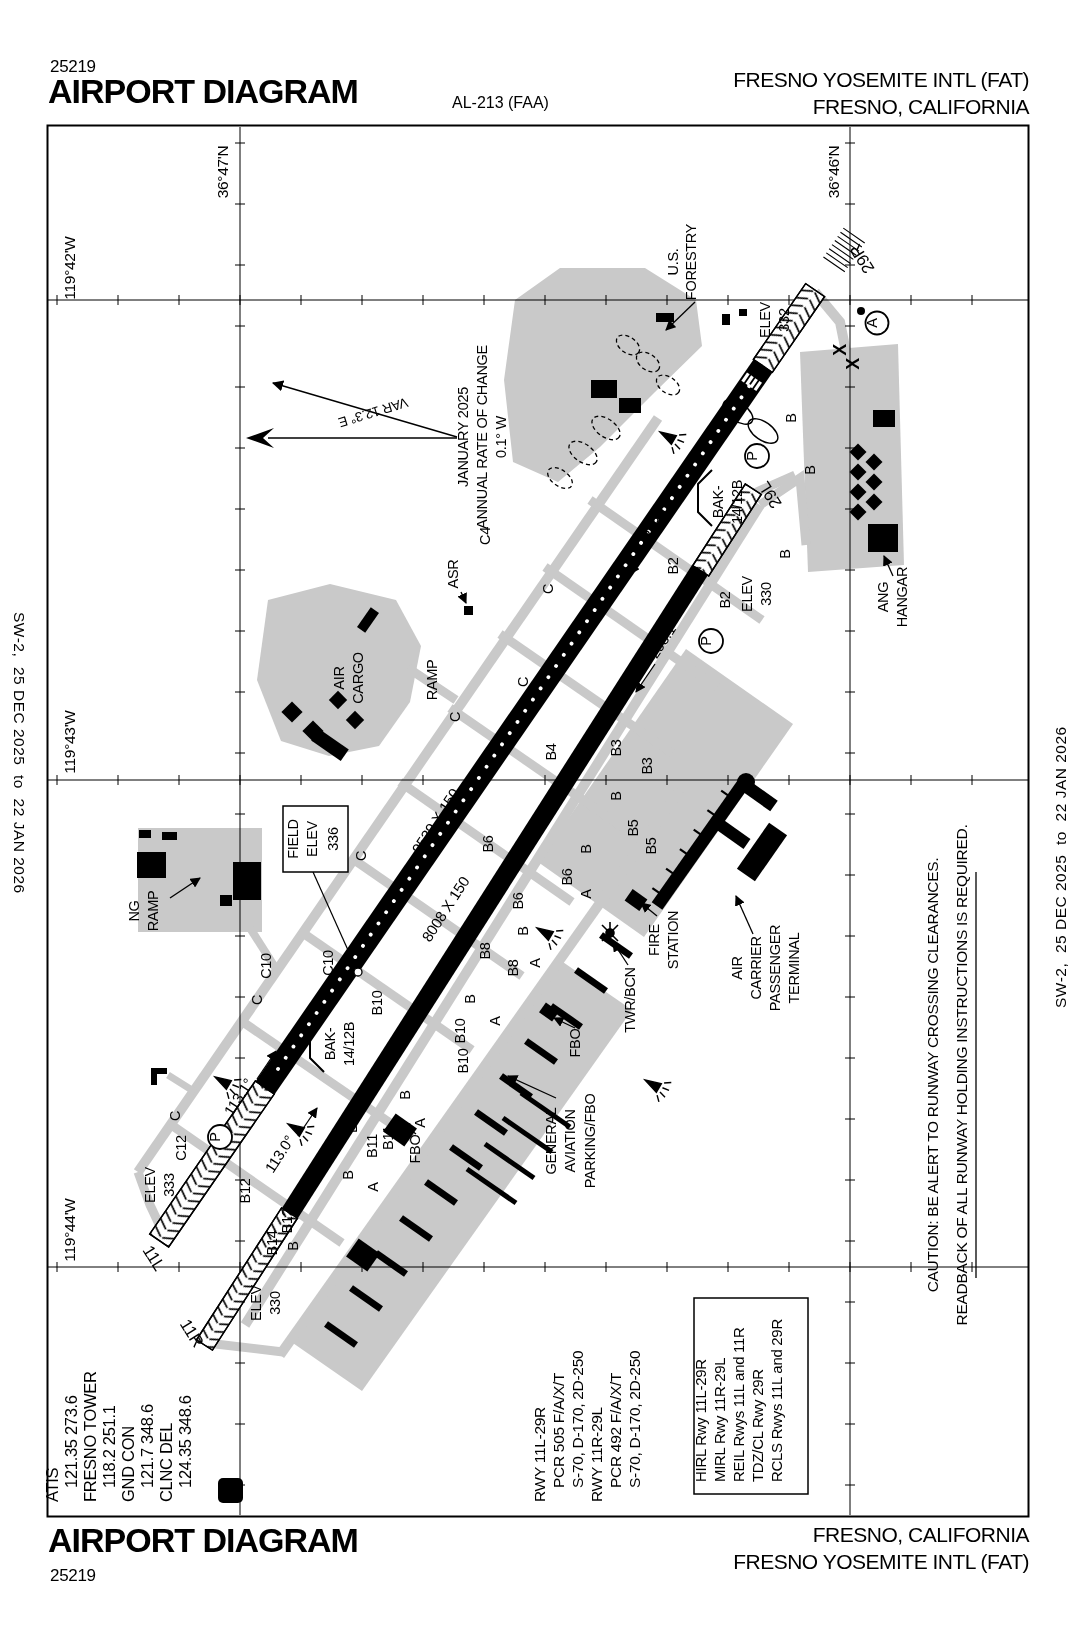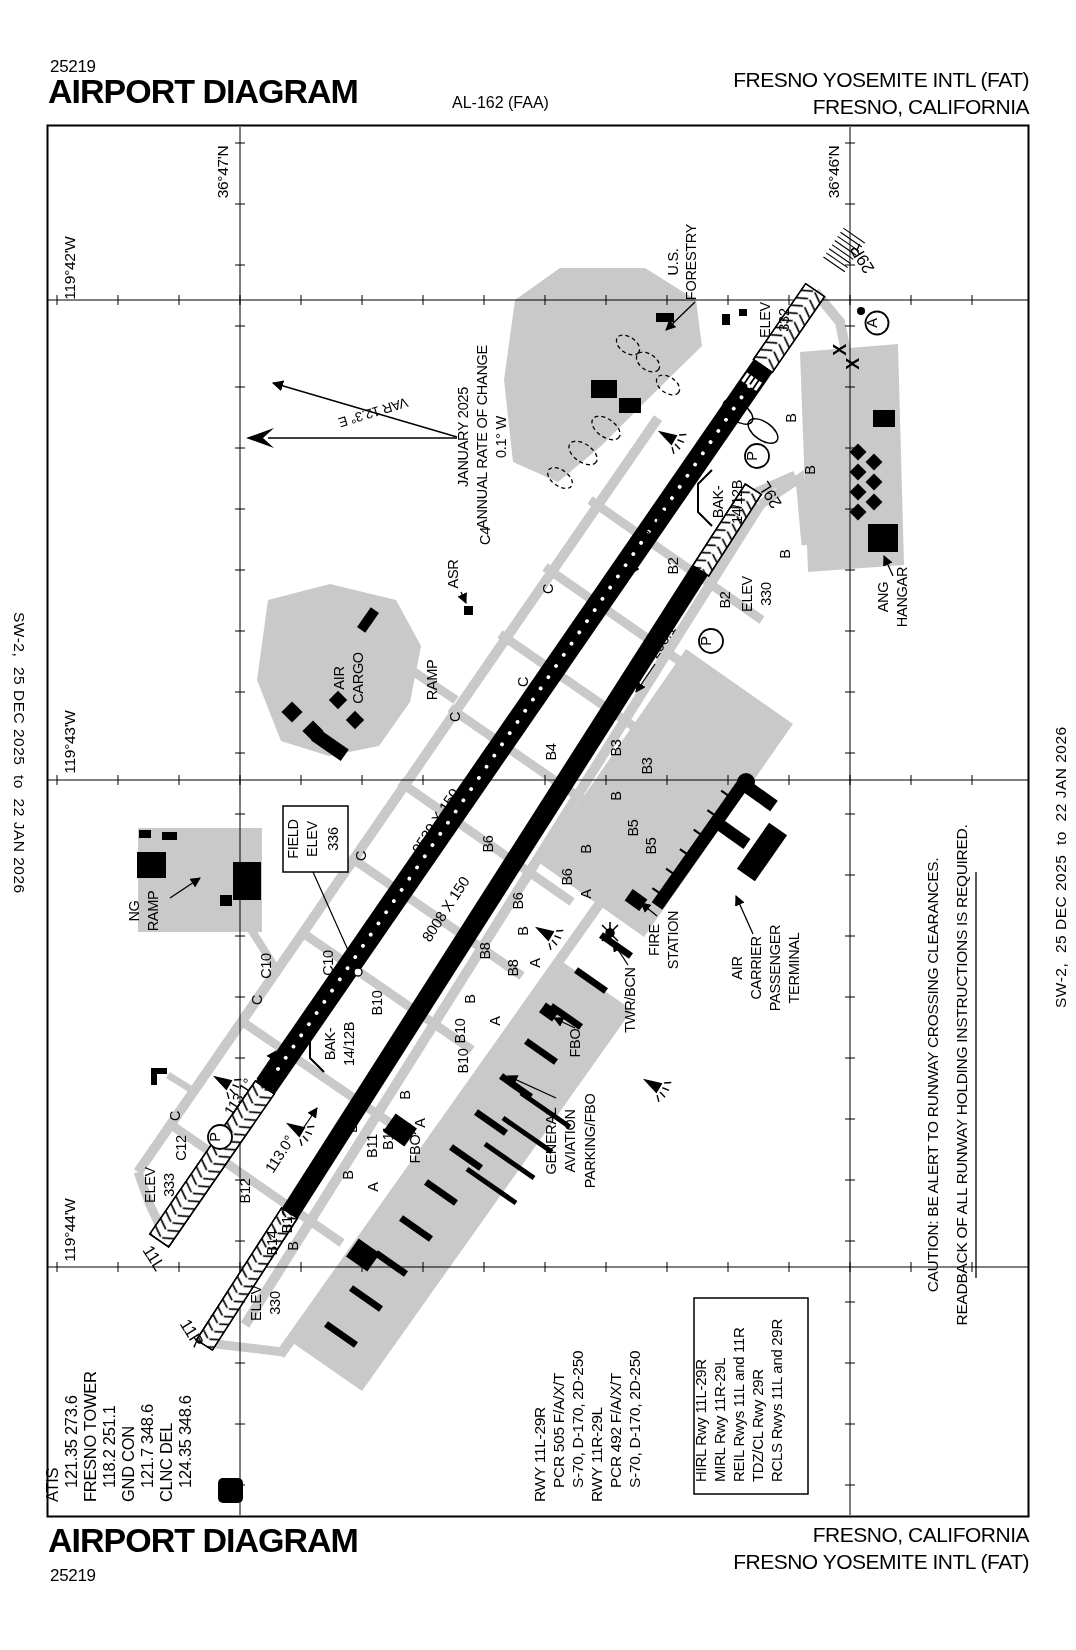--- a/index.html
+++ b/index.html
@@ -14,21 +14,21 @@
   svg text{font-family:"Liberation Sans",sans-serif;fill:#000;letter-spacing:-0.3px;}
   .ml{text-anchor:middle;}
   .blk{text-anchor:start;}
   .mid{text-anchor:middle;}
 </style>
 </head>
 <body>
 
 <div class="abs hdr-num" style="left:50px;top:57px">25219</div>
 <div class="abs hdr-title" style="left:48px;top:72px">AIRPORT DIAGRAM</div>
-<div class="abs hdr-al" style="left:452px;top:94px">AL-162 (FAA)</div>
+<div class="abs hdr-al" style="left:452px;top:94px">AL-213 (FAA)</div>
 <div class="abs hdr-right" style="right:47px;top:68px">FRESNO YOSEMITE INTL (FAT)</div>
 <div class="abs hdr-right" style="right:47px;top:95px">FRESNO, CALIFORNIA</div>
 
 <div class="abs strip" style="left:28px;top:612px;transform:rotate(90deg)">SW-2,  25 DEC 2025  to  22 JAN 2026</div>
 <div class="abs strip" style="left:1052px;top:1008px;transform:rotate(-90deg)">SW-2,  25 DEC 2025  to  22 JAN 2026</div>
 
 <svg id="map-svg" class="abs" style="left:0;top:0" width="1076" height="1650" viewBox="0 0 1076 1650">
   <defs>
     <marker id="ah" viewBox="0 0 10 10" refX="9" refY="5" markerWidth="8" markerHeight="8" orient="auto">
       <path d="M0,0 L10,5 L0,10 z" fill="#000"></path>

